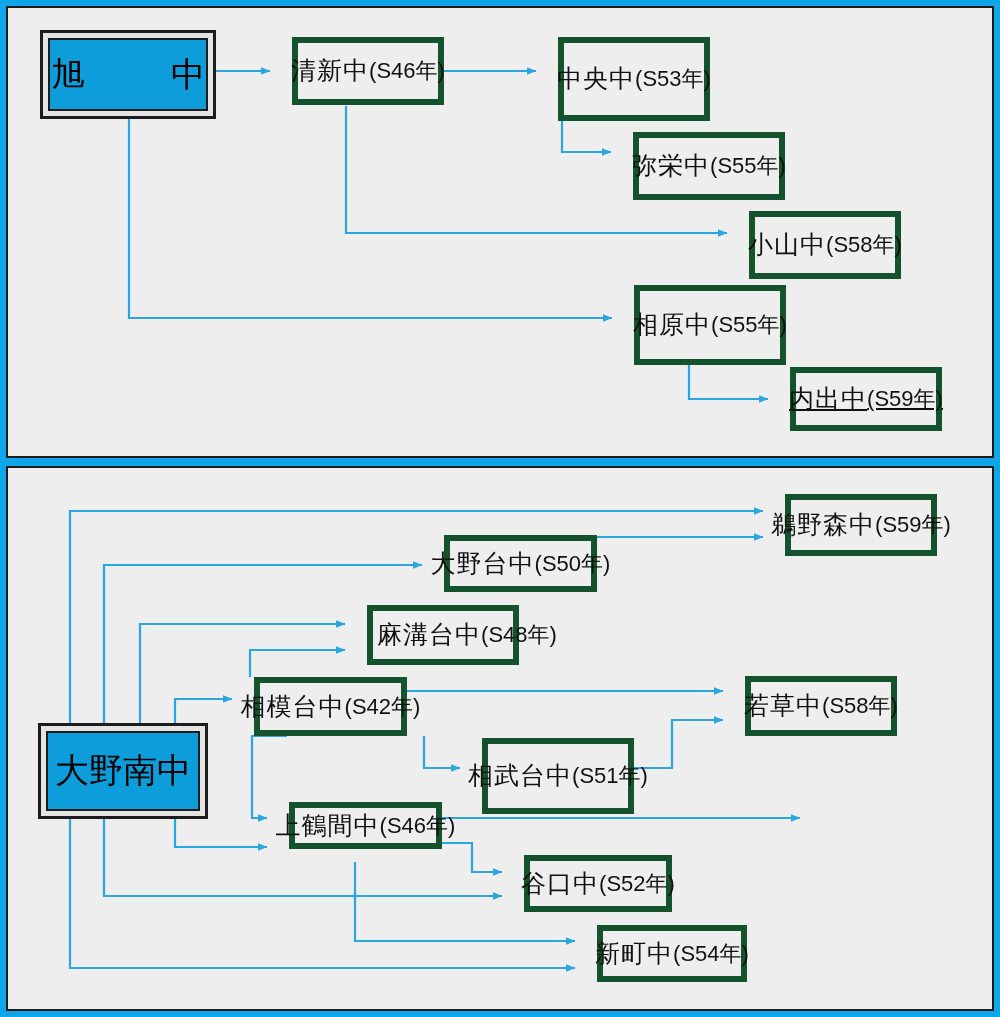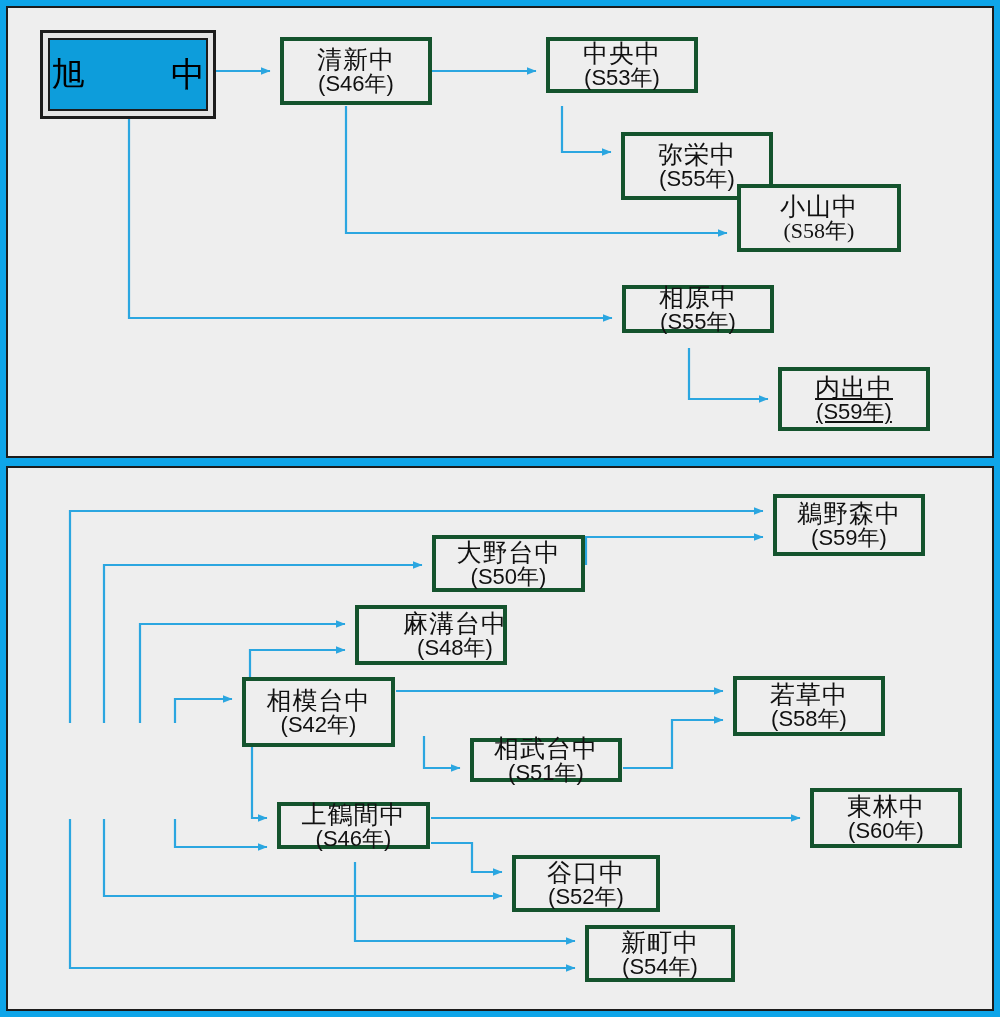--- a/index.html
+++ b/index.html
@@ -21,28 +21,29 @@
   #panel-top{left:6px;top:6px;width:988px;height:452px;}
   #panel-bottom{left:6px;top:466px;width:988px;height:545px;}
 
   
   .edges{position:absolute;left:0;top:0;width:1000px;height:1017px;pointer-events:none;}
 
   
   .node{
     position:absolute;
     box-sizing:border-box;
-    border:4px solid #14532d;
+    border:6px solid #14532d;
     background:#eeeeee;
     display:flex;
-    flex-direction:column;
+    flex-direction:row;
     align-items:center;
     justify-content:center;
     line-height:1.0;
     color:#111111;
+    margin-left:12px;
   }
   .node .nm{
     font-size:25px;
     letter-spacing:1px;
     white-space:nowrap;
     margin-bottom:1px;
   }
   .node .yr{
     font-size:22px;
     white-space:nowrap;
@@ -135,85 +136,84 @@
 
   <div class="root" style="left:40px;top:30px;width:176px;height:89px;">
     <div class="root-inner spaced">旭　中</div>
   </div>
 
   <div class="node" style="left:280px;top:37px;width:152px;height:68px;">
     <span class="nm">清新中</span>
     <span class="yr">(S46年)</span>
   </div>
 
-  <div class="node" style="left:546px;top:37px;width:152px;height:56px;">
+  <div class="node" style="left:546px;top:37px;width:152px;height:84px;">
     <span class="nm">中央中</span>
     <span class="yr">(S53年)</span>
   </div>
 
   <div class="node" style="left:621px;top:132px;width:152px;height:68px;">
     <span class="nm">弥栄中</span>
     <span class="yr">(S55年)</span>
   </div>
 
-  <div class="node" style="left:737px;top:184px;width:164px;height:68px;font-family:Liberation Serif, serif;">
+  <div class="node" style="left:737px;top:211px;width:152px;height:68px;">
     <span class="nm">小山中</span>
     <span class="yr">(S58年)</span>
   </div>
 
-  <div class="node" style="left:622px;top:285px;width:152px;height:48px;">
+  <div class="node" style="left:622px;top:285px;width:152px;height:80px;">
     <span class="nm">相原中</span>
     <span class="yr">(S55年)</span>
   </div>
 
   <div class="node" style="left:778px;top:367px;width:152px;height:64px;text-decoration:underline;">
     <span class="nm">内出中</span>
     <span class="yr">(S59年)</span>
   </div>
 
+  <div class="root" style="left:38px;top:723px;width:170px;height:96px;">
+    <div class="root-inner">大野南中</div>
+  </div>
 
   <div class="node" style="left:773px;top:494px;width:152px;height:62px;">
     <span class="nm">鵜野森中</span>
     <span class="yr">(S59年)</span>
   </div>
 
   <div class="node" style="left:432px;top:535px;width:153px;height:57px;">
     <span class="nm">大野台中</span>
     <span class="yr">(S50年)</span>
   </div>
 
   <div class="node" style="left:355px;top:605px;width:152px;height:60px;padding-left:48px;">
     <span class="nm">麻溝台中</span>
     <span class="yr">(S48年)</span>
   </div>
 
-  <div class="node" style="left:242px;top:677px;width:153px;height:70px;">
+  <div class="node" style="left:242px;top:677px;width:153px;height:59px;">
     <span class="nm">相模台中</span>
     <span class="yr">(S42年)</span>
   </div>
 
   <div class="node" style="left:733px;top:676px;width:152px;height:60px;align-items:center;">
     <span class="nm">若草中</span>
     <span class="yr">(S58年)</span>
   </div>
 
-  <div class="node" style="left:470px;top:738px;width:152px;height:44px;">
+  <div class="node" style="left:470px;top:738px;width:152px;height:76px;">
     <span class="nm">相武台中</span>
     <span class="yr">(S51年)</span>
   </div>
 
   <div class="node" style="left:277px;top:802px;width:153px;height:47px;">
     <span class="nm">上鶴間中</span>
     <span class="yr">(S46年)</span>
   </div>
 
-  <div class="node" style="left:810px;top:788px;width:152px;height:60px;">
-    <span class="nm">東林中</span>
-    <span class="yr">(S60年)</span>
-  </div>
 
   <div class="node" style="left:512px;top:855px;width:148px;height:57px;">
     <span class="nm">谷口中</span>
     <span class="yr">(S52年)</span>
   </div>
 
   <div class="node" style="left:585px;top:925px;width:150px;height:57px;">
     <span class="nm">新町中</span>
     <span class="yr">(S54年)</span>
   </div>

